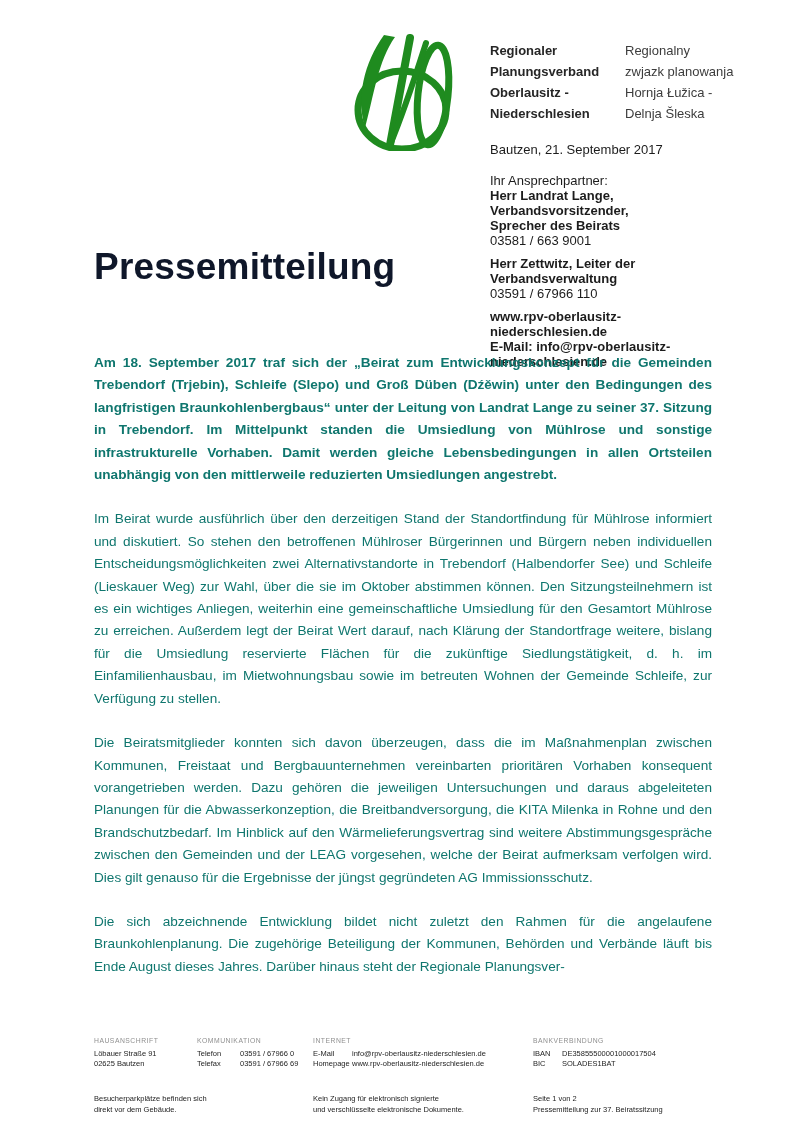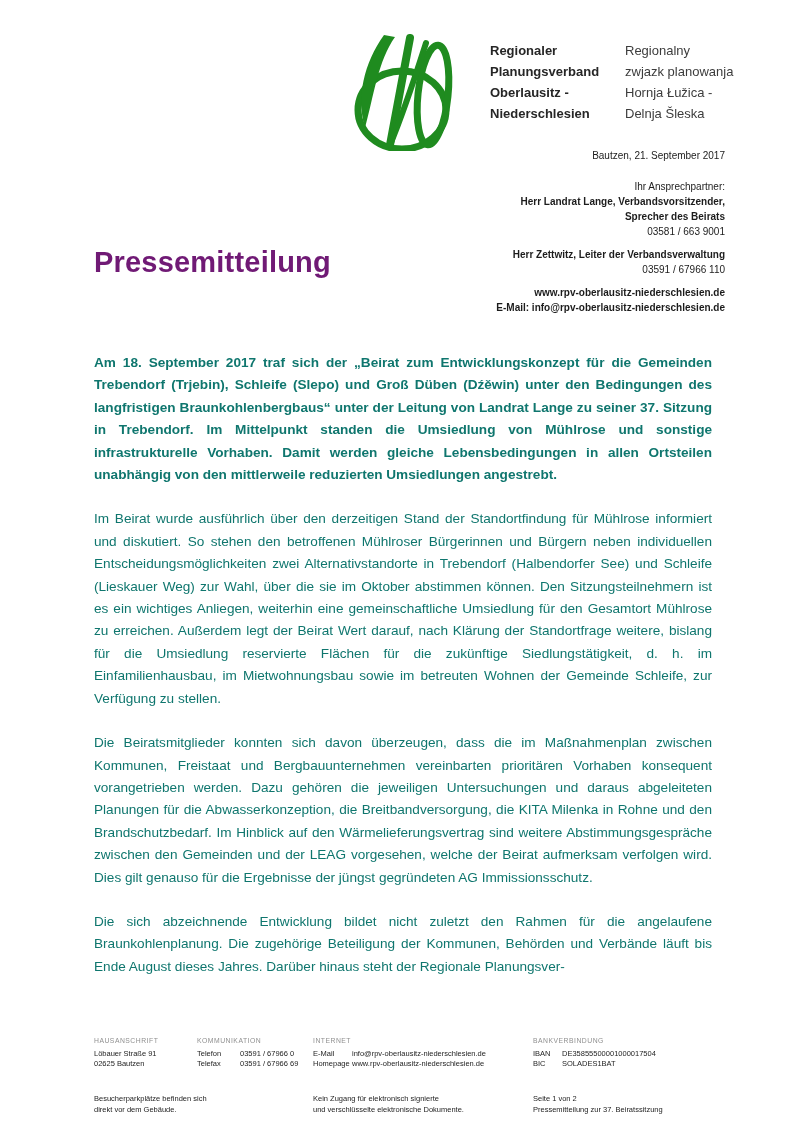--- a/index.html
+++ b/index.html
@@ -10,29 +10,29 @@
     background:#ffffff; overflow:hidden; color:#1c1c1c;
   }
 
   
   .logo { position:absolute; left:352px; top:33px; width:106px; height:118px; }
   .org-col { position:absolute; top:40px; font-size:13px; line-height:21px; }
   .org-de { left:490px; width:130px; font-weight:bold; color:#262626; }
   .org-hsb { left:625px; width:130px; font-weight:normal; color:#3c3c3c; }
 
   
-  .contact { position:absolute; left:490px; top:148px; width:235px;
-             font-size:10px; line-height:15px; color:#1c1c1c;text-align:right; }
+  .contact { position:absolute; left:490px; top:142px; width:235px;
+             font-size:13px; line-height:15px; color:#1c1c1c; }
   .contact .gap-lg { margin-bottom:16px; }
   .contact .gap-md { margin-bottom:8px; }
   .contact .b { font-weight:bold; }
 
   
   .doc-title { position:absolute; left:94px; top:246px;
-               font-size:29px; font-weight:bold; letter-spacing:0.2px; color:#701a75; }
+               font-size:37px; font-weight:bold; letter-spacing:0.2px; color:#0f172a; }
 
   
   .body-text { position:absolute; left:94px; top:352px; width:618px;
                font-size:13.6px; line-height:22.4px; text-align:justify;
                color:#0f766e; }
   .body-text p { margin-bottom:22px; }
   .body-text p.lead { font-weight:bold; }
 
   
   .footer { position:absolute; left:94px; top:1036px; width:640px;

